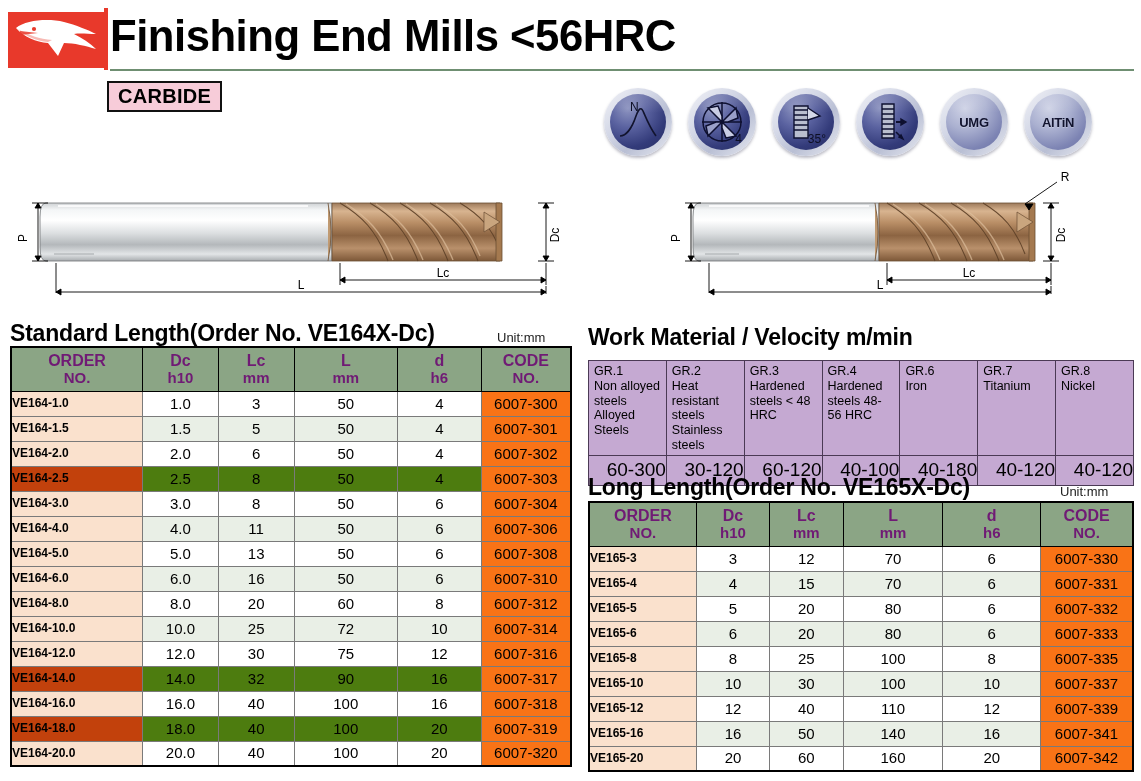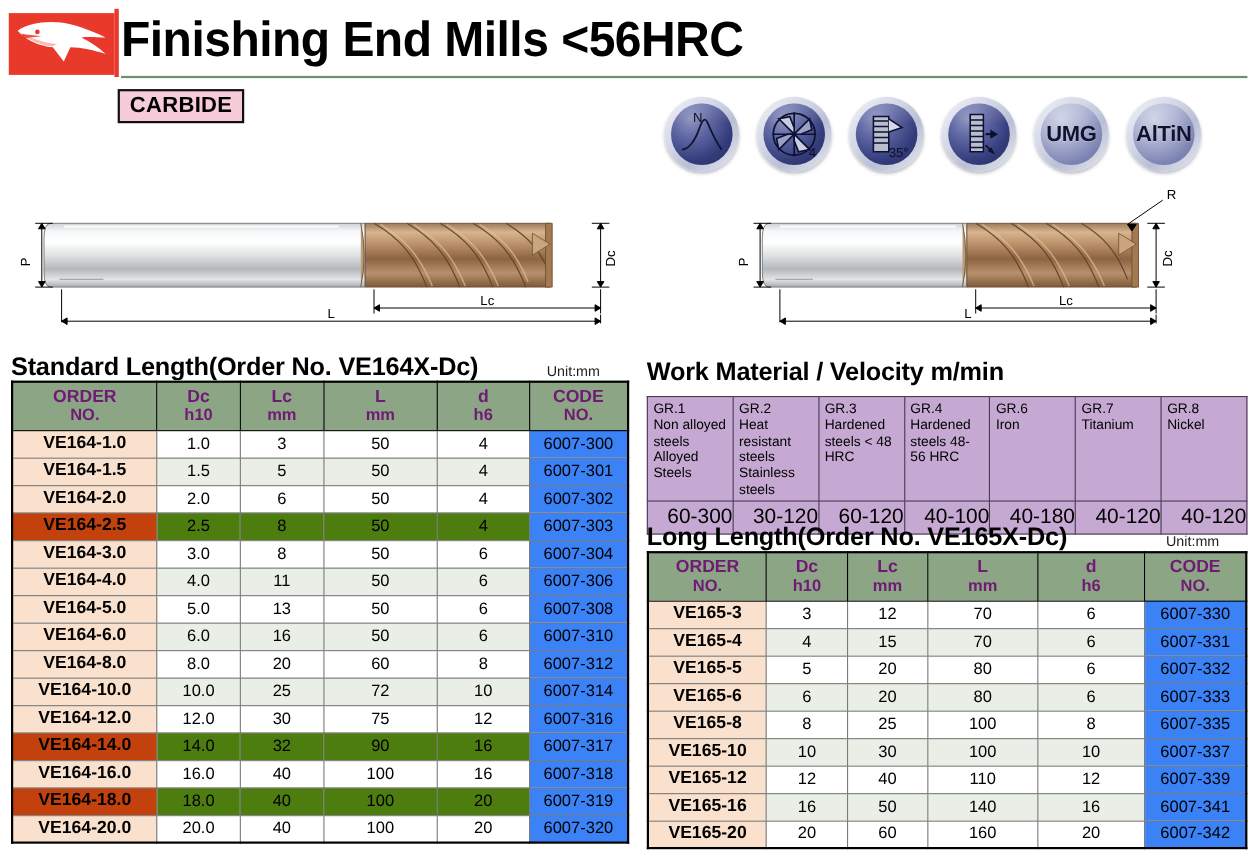--- a/index.html
+++ b/index.html
@@ -67,21 +67,21 @@
     position: relative;
     display: flex; align-items: center; justify-content: center;
     overflow: hidden;
   }
   .badge-inner::after {
     content:""; position:absolute; left:-6px; top:-10px;
     width:78px; height:34px; border-radius:50%;
     background: linear-gradient(180deg, rgba(255,255,255,0.30), rgba(255,255,255,0) 85%);
   }
   .badge-text {
-    color: #11132e; font-size: 20px; font-weight: bold;
+    color: #11132e; font-size: 13px; font-weight: bold;
     letter-spacing: -0.3px; z-index: 2;
     text-shadow: 0 1px 0 rgba(255,255,255,0.25);
   }
   .badge-glyph { position: absolute; inset: 0; z-index: 2; }
   .badge-sub {
     position: absolute; right: 8px; bottom: 4px;
     font-size: 12px; color: #0d0f24; font-weight: normal; z-index: 3;
   }
   .badge-light .badge-inner {
     background: radial-gradient(circle at 34% 26%, #cfd3e6 0%, #aab0d0 38%, #7e85b4 72%, #666ea4 100%);
@@ -130,25 +130,25 @@
     height: 44px;
     border-color: #000;
     padding: 2px 0;
   }
   .spec-table thead th span.sub {
     display: block; font-size: 15px; font-weight: bold;
   }
   .spec-table td.order {
     background: #fae1cd;
     font-weight: bold;
-    font-size: 16px;
-    text-align: center;
+    font-size: 12px;
+    text-align: left;
   }
   .spec-table td.code {
-    background: #3b82f6;
+    background: #f97316;
     font-size: 15px;
     text-align: center;
   }
   .spec-table tr.alt td.num { background: #e9efe6; }
   .spec-table tr.hl td.num { background: #4d7c0f; }
   .spec-table tr.hl td.order { background: #c2410c; }
 
   
   #work-table {
     position: absolute;

